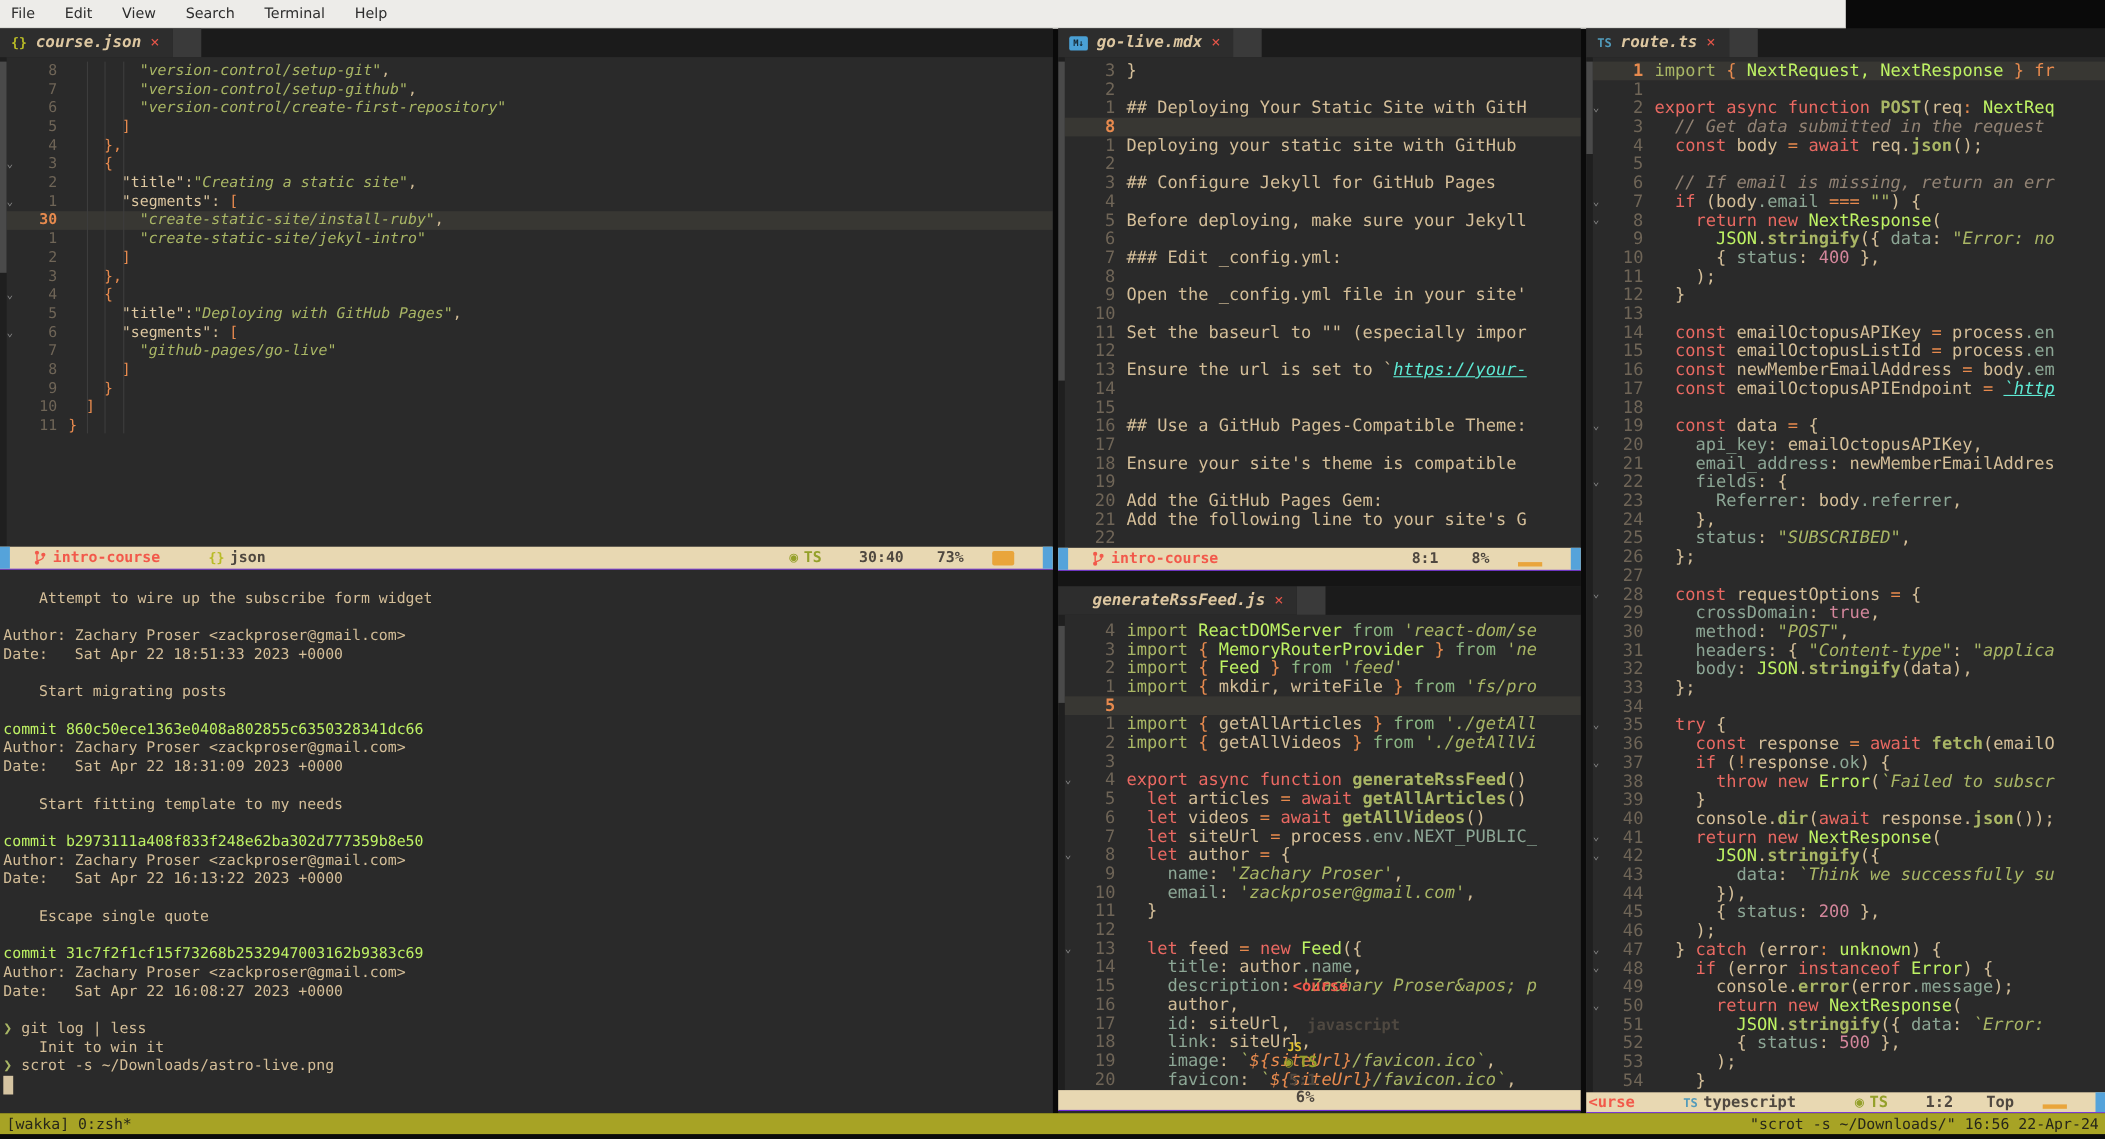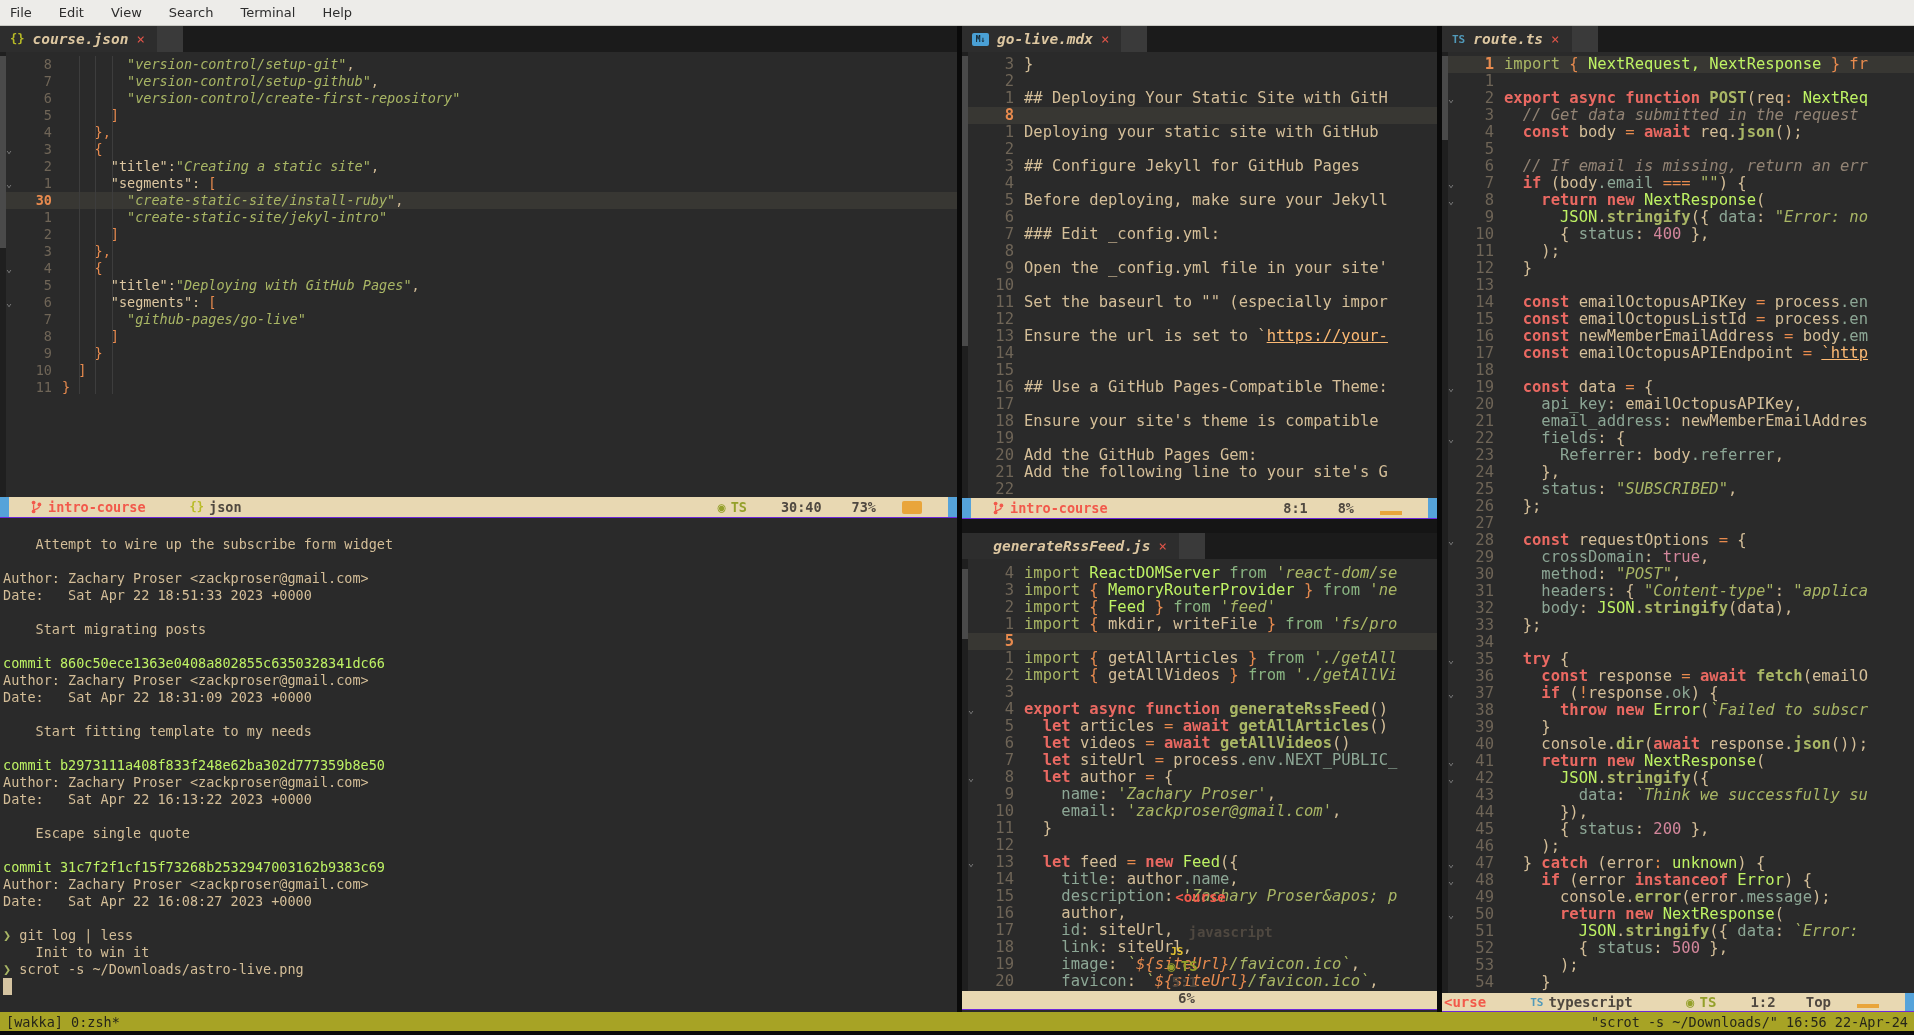--- a/index.html
+++ b/index.html
@@ -1,20 +1,20 @@
 <!DOCTYPE html>
 <html><head>
 <meta charset="utf-8">
 <style>
   * { margin:0; padding:0; box-sizing:border-box; }
   html,body { width:1914px; height:1035px; }
   body { position:relative; background:#0a0a0a; font-family:"DejaVu Sans Mono", monospace; overflow:hidden; }
 
   
-  .menubar { position:absolute; left:0; top:0; width:1914px; height:26px;
+  .menubar { position:absolute; left:0; top:0; width:1678px; height:26px;
     background:#edece9; border-bottom:1px solid #c9c9c4; display:flex; align-items:center;
     font-family:"DejaVu Sans", "Liberation Sans", sans-serif; font-size:13px; color:#2d2d2d; padding-left:10px; gap:27px; }
   .menubar span { cursor:default; }
 
   
   .col { position:absolute; top:26px; height:986px; background:#2a2a2a; }
   .col-left  { left:0;     width:957px; }
   .col-mid   { left:962px; width:475px; }
   .col-right { left:1442px; width:472px; }
 
@@ -44,25 +44,25 @@
 
   
   .sb { position:absolute; left:0; top:0; width:6px; height:100%; background:#1f1f1f; }
   .sb .thumb { position:absolute; left:0; width:6px; background:#4a4a4a; }
 
   .guide { position:absolute; top:4px; width:1px; background:#3d3d3d; }
 
   
   .c-w { color:#d4be98; }
   .c-q { color:#ddc7a1; }
-  .c-k { color:#ea6962;font-weight:bold; }
+  .c-k { color:#ea6962; }
   .c-g { color:#a9b665; }
   .c-gb { color:#a9b665; font-weight:bold; }
   .c-s { color:#a9b665; font-style:italic; }
-  .c-u { color:#fdba74; text-decoration:underline; }
+  .c-u { color:#5eead4; font-style:italic; text-decoration:underline; }
   .c-o { color:#e78a4e; }
   .c-oi { color:#e78a4e; font-style:italic; }
   .c-y { color:#bef264; }
   .c-t { color:#8ca695; }
   .c-n { color:#d3869b; }
   .c-c { color:#928374; font-style:italic; }
   .c-f { color:#89b482; }
   .c-blk { background:#d5c4a1; color:#d5c4a1; display:inline-block; width:9px; }
 
   

